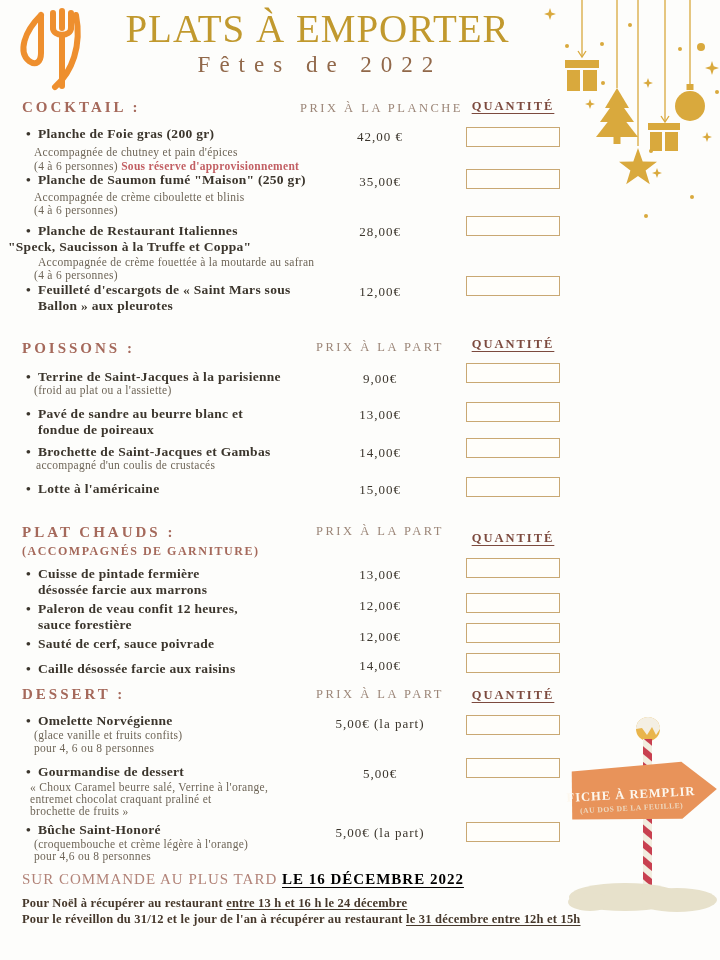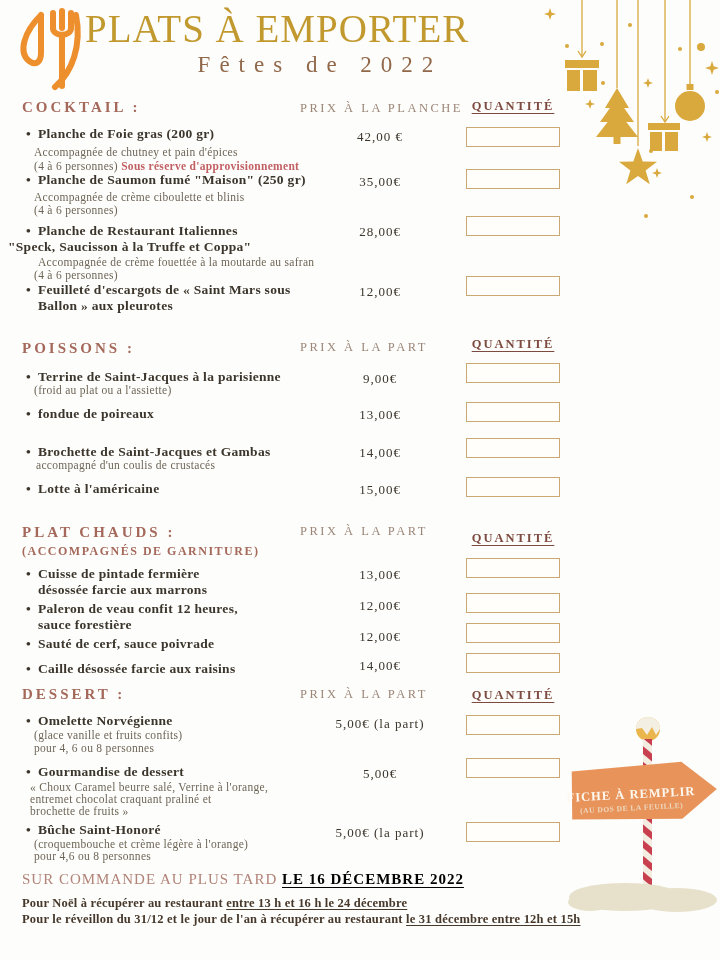--- a/index.html
+++ b/index.html
@@ -1,25 +1,25 @@
 <!DOCTYPE html>
 <html><head>
 <meta charset="utf-8">
 <style>
   html,body{margin:0;padding:0;background:#e8e8e8;}
   .page{position:relative;width:720px;height:960px;background:#FDFDFB;overflow:hidden;
         font-family:"Liberation Serif", serif;}
   .r{position:absolute;}
   
-  .title{color:#C1992E;font-size:39px;letter-spacing:1px;text-align:left;white-space:nowrap;}
+  .title{color:#C1992E;font-size:39px;letter-spacing:1px;text-align:center;white-space:nowrap;}
   .subtitle{color:#91684A;font-size:23px;letter-spacing:9px;text-align:center;white-space:nowrap;}
   
   .sec-name{color:#A5695B;font-size:15px;font-weight:bold;letter-spacing:3px;white-space:nowrap;}
   .sec-sub{color:#A5695B;font-size:12px;font-weight:bold;letter-spacing:1.5px;white-space:nowrap;}
-  .price-head{color:#9C8678;font-size:12.5px;letter-spacing:2.5px;width:160px;text-align:left;white-space:nowrap;}
+  .price-head{color:#9C8678;font-size:12.5px;letter-spacing:2.5px;width:160px;text-align:center;white-space:nowrap;}
   .qty-head{color:#7C4A3E;font-size:12.5px;font-weight:bold;letter-spacing:2px;width:98px;text-align:center;
             text-decoration:underline;text-underline-offset:3px;white-space:nowrap;}
   
   .t{color:#3B352C;font-size:13.5px;font-weight:bold;letter-spacing:.3px;line-height:16px;padding-left:12px;white-space:nowrap;}
   .t::before{content:"\2022";position:absolute;left:0;top:0;color:#3B352C;}
   .t .l2{display:block;}
   .t2{color:#3B352C;font-size:13.5px;font-weight:bold;letter-spacing:.3px;white-space:nowrap;}
   .s{color:#6E6557;font-size:11.5px;letter-spacing:.3px;line-height:13.5px;white-space:nowrap;}
   .note{color:#C25F63;font-weight:bold;}
   .price{color:#3B352C;font-size:13px;letter-spacing:1px;width:160px;text-align:center;white-space:nowrap;}
@@ -121,21 +121,21 @@
 
   <div class="r sec-name" style="left:22px;top:340px">POISSONS :</div>
   <div class="r price-head" style="left:300px;top:340px">PRIX À LA PART</div>
   <div class="r qty-head" style="left:464px;top:337px">QUANTITÉ</div>
 
   <div class="r t" style="left:26px;top:369px"><span>Terrine de Saint-Jacques à la parisienne</span></div>
   <div class="r s" style="left:34px;top:384px">(froid au plat ou a l'assiette)</div>
   <div class="r price" style="left:300px;top:371px">9,00€</div>
   <input class="qbox" style="left: 466px; top: 363px;">
 
-  <div class="r t" style="left:26px;top:406px"><span class="l2">fondue de poireaux</span></div>
+  <div class="r t" style="left:26px;top:406px"><span>Pavé de sandre au beurre blanc et</span><span class="l2">fondue de poireaux</span></div>
   <div class="r price" style="left:300px;top:407px">13,00€</div>
   <input class="qbox" style="left: 466px; top: 402px;">
 
   <div class="r t" style="left:26px;top:444px"><span>Brochette de Saint-Jacques et Gambas</span></div>
   <div class="r s" style="left:36px;top:459px">accompagné d'un coulis de crustacés</div>
   <div class="r price" style="left:300px;top:445px">14,00€</div>
   <input class="qbox" style="left: 466px; top: 438px;">
 
   <div class="r t" style="left:26px;top:481px"><span>Lotte à l'américaine</span></div>
   <div class="r price" style="left:300px;top:482px">15,00€</div>

